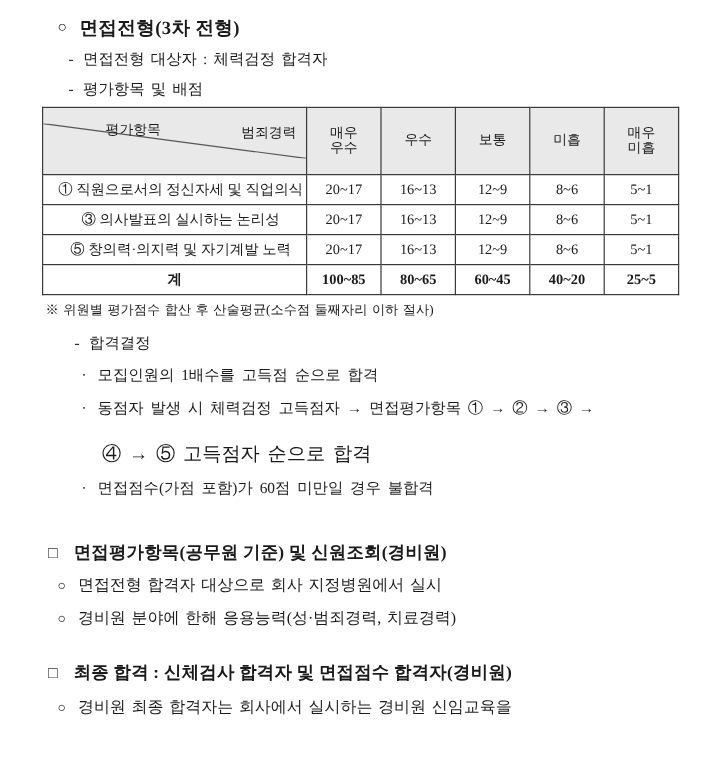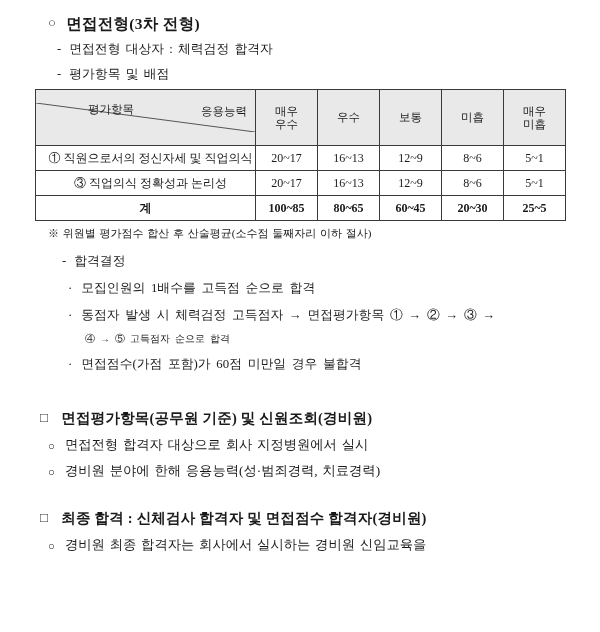--- a/index.html
+++ b/index.html
@@ -45,28 +45,28 @@
     font-size:11.5px; line-height:1.12;
     height:29px; white-space:pre-line;
   }
   .corner { position:relative; width:100%; height:29px; }
   .corner svg { position:absolute; left:0; top:0; width:100%; height:100%; }
   .corner-tr { position:absolute; top:2px; right:8px; font-size:11.5px; }
   .corner-bl { position:absolute; bottom:16px; left:8px; font-size:11.5px;margin-left:44px; }
   table.score tbody td { height:25px;font-family:Liberation Serif, serif; }
   td.crit { text-align:left; padding-left:10px; }
   tr.total-row td { height:21px; font-weight:bold; }
-  .footnote { margin-top:5px; font-size:11px; margin-left:13px; word-spacing:1px; }
+  .footnote { margin-top:5px; font-size:11px; margin-left:3px; word-spacing:1px; }
 
   
   .dash-line2 { margin:13px 0 0 27px; font-size:12.8px; word-spacing:2px; }
   .dash-line2 .marker { margin-right:8px; }
   .dot-line { margin:11px 0 0 33px; font-size:12.8px; word-spacing:2.5px; }
   .dot-line .marker { margin-right:9px; }
-  .cont-line { margin:9px 0 0 50px; font-size:10px; word-spacing:2.5px; }
+  .cont-line { margin:20px 0 0 50px; font-size:16px; word-spacing:2.5px; }
 
   
   .sans { font-family:"Liberation Sans", sans-serif; }
   .h2-line {
     font-weight:bold; font-size:14.5px; letter-spacing:0.2px;
     margin:36px 0 0 5px;
   }
   .h2-line .marker { margin-right:13px; font-size:13.5px; color:#333; padding-top:1px; }
   .h2-line.second { margin-top:29px; }
   .circ-line { margin:10px 0 0 13px; font-size:13.3px; word-spacing:1.5px; }
@@ -102,21 +102,21 @@
           <col style="width:62px">
           <col style="width:62px">
       </colgroup>
       <thead>
         <tr>
           <th>
             <div class="corner">
               <svg viewBox="0 0 100 100" preserveAspectRatio="none">
                 <line x1="0" y1="0" x2="100" y2="100" stroke="#555" stroke-width="1" vector-effect="non-scaling-stroke"></line>
               </svg>
-              <span class="corner-tr">응용능력</span>
+              <span class="corner-tr">범죄경력</span>
               <span class="corner-bl">평가항목</span>
             </div>
           </th>
           <th>매우
 우수</th>
           <th>우수</th>
           <th>보통</th>
           <th>미흡</th>
           <th>매우
 미흡</th>
@@ -125,33 +125,41 @@
       <tbody>
         <tr>
           <td class="crit">① 직원으로서의 정신자세 및 직업의식</td>
           <td>20~17</td>
           <td>16~13</td>
           <td>12~9</td>
           <td>8~6</td>
           <td>5~1</td>
         </tr>
         <tr>
-          <td class="crit">③ 직업의식 정확성과 논리성</td>
+          <td class="crit">③ 의사발표의 실시하는 논리성</td>
           <td>20~17</td>
           <td>16~13</td>
           <td>12~9</td>
           <td>8~6</td>
           <td>5~1</td>
         </tr>
+        <tr>
+          <td class="crit">⑤ 창의력·의지력 및 자기계발 노력</td>
+          <td>20~17</td>
+          <td>16~13</td>
+          <td>12~9</td>
+          <td>8~6</td>
+          <td>5~1</td>
+        </tr>
         <tr class="total-row">
           <td>계</td>
           <td>100~85</td>
           <td>80~65</td>
           <td>60~45</td>
-          <td>20~30</td>
+          <td>40~20</td>
           <td>25~5</td>
         </tr>
       </tbody>
     </table>
     <div class="footnote">※ 위원별 평가점수 합산 후 산술평균(소수점 둘째자리 이하 절사)</div>
   </div>
 
   <div class="line dash-line2">
     <span class="marker">-</span>
     <span class="txt">합격결정</span>

